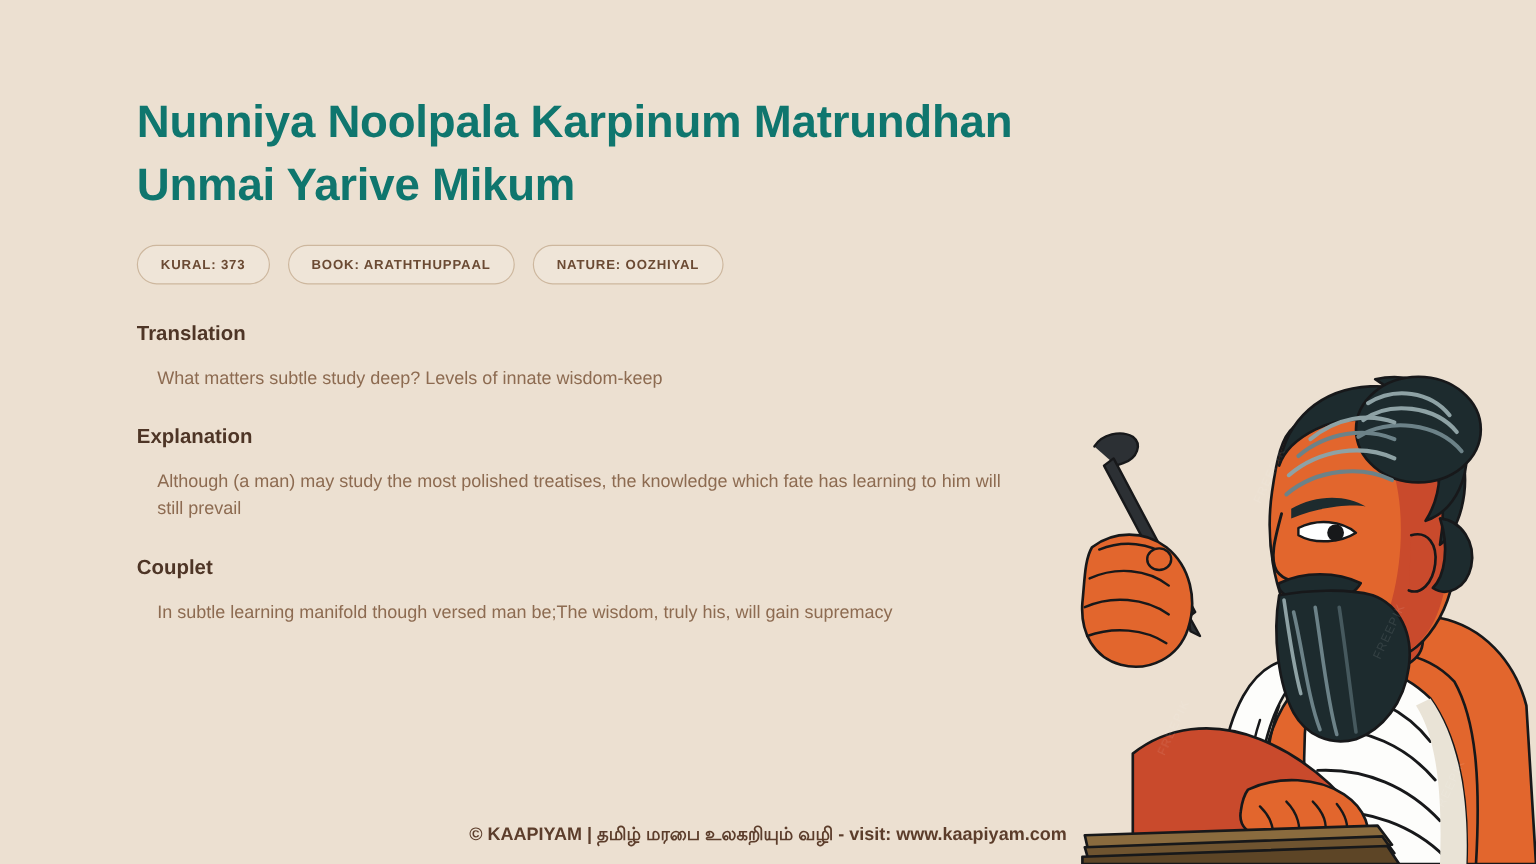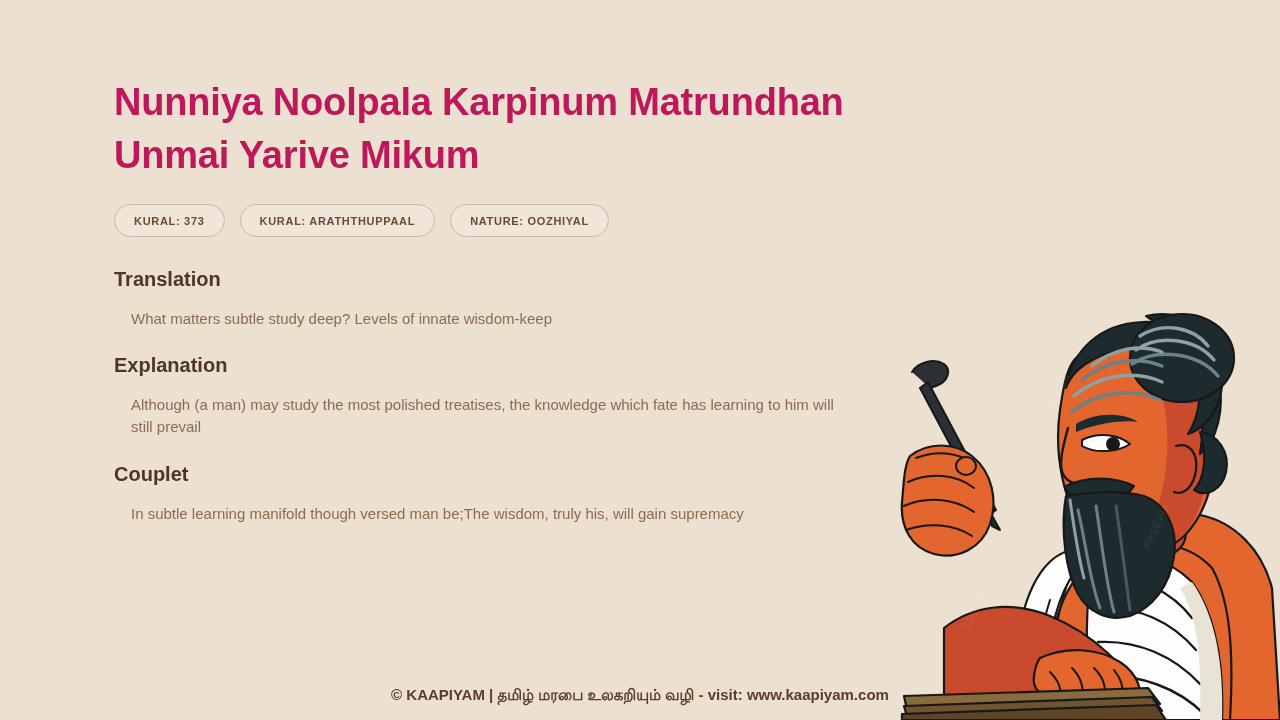--- a/index.html
+++ b/index.html
@@ -45,21 +45,21 @@
   #title {
     position: absolute;
     top: 76px;
     left: 0;
     width: 760px;
     margin: 0;
     font-size: 38px;
     line-height: 53px;
     font-weight: 700;
     letter-spacing: -0.2px;
-    color: #be185d;
+    color: #0f766e;
   }
 
   #chips {
     position: absolute;
     top: 204px;
     left: 0;
     display: flex;
     gap: 15px;
   }
   .chip {
@@ -73,21 +73,21 @@
     padding: 0 19px;
     height: 33px;
     line-height: 33px;
     white-space: nowrap;
     box-sizing: border-box;
   }
 
   .section { position: absolute; left: 0; width: 760px; }
   .section-title {
     margin: 0 0 9px 0;
-    font-size: 20px;
+    font-size: 17px;
     font-weight: 700;
     color: #4e3526;
   }
   .section-body {
     margin: 17px;
     font-size: 15px;
     line-height: 22px;
     color: #8d6b51;
     max-width: 730px;
   }
@@ -222,21 +222,21 @@
       </g>
     </svg>
   </div>
 
   <div id="content">
 
     <h1 id="title">Nunniya Noolpala Karpinum Matrundhan Unmai Yarive Mikum</h1>
 
     <div id="chips">
       <span class="chip">KURAL: 373</span>
-      <span class="chip">KURAL: ARATHTHUPPAAL</span>
+      <span class="chip">BOOK: ARATHTHUPPAAL</span>
       <span class="chip">NATURE: OOZHIYAL</span>
     </div>
 
     <section class="section" id="sec-translation">
       <h2 class="section-title">Translation</h2>
       <p class="section-body">What matters subtle study deep? Levels of innate wisdom-keep</p>
     </section>
 
     <section class="section" id="sec-explanation">
       <h2 class="section-title">Explanation</h2>

